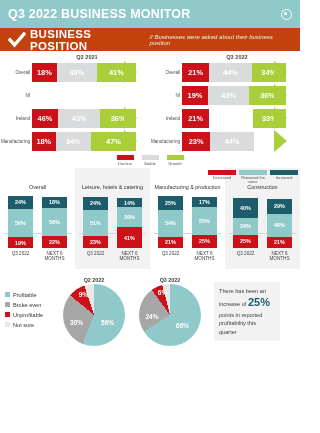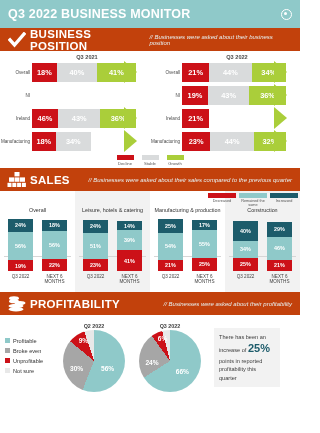--- a/index.html
+++ b/index.html
@@ -120,20 +120,21 @@
             <div class="seg g" style="left:58%;width:30%">36%</div>
             <div class="arrowhead" style="right:11%"></div>
           </div>
         </div>
 
         <div class="arrowrow">
           <div class="rlabel">Manufacturing</div>
           <div class="arrowwrap">
             <div class="seg d" style="left:0;width:20%">18%</div>
             <div class="seg s" style="left:20%;width:30%">34%</div>
+            <div class="seg g" style="left:50%;width:38%">47%</div>
             <div class="arrowhead" style="right:11%"></div>
           </div>
         </div>
       </div>
 
       <div class="bpcol">
         <div class="colhdr">Q3 2022</div>
 
         <div class="arrowrow">
           <div class="rlabel">Overall</div>
@@ -152,30 +153,30 @@
             <div class="seg s" style="left:22%;width:35%">43%</div>
             <div class="seg g" style="left:57%;width:31%">36%</div>
             <div class="arrowhead" style="right:11%"></div>
           </div>
         </div>
 
         <div class="arrowrow">
           <div class="rlabel">Ireland</div>
           <div class="arrowwrap">
             <div class="seg d" style="left:0;width:23%">21%</div>
+            <div class="seg g" style="left:60%;width:28%">33%</div>
             <div class="arrowhead" style="right:11%"></div>
           </div>
         </div>
 
         <div class="arrowrow">
           <div class="rlabel">Manufacturing</div>
           <div class="arrowwrap">
             <div class="seg d" style="left:0;width:24%">23%</div>
             <div class="seg s" style="left:24%;width:37%">44%</div>
-            <div class="seg g" style="left:61%;width:27%">32%</div>
             <div class="arrowhead" style="right:11%"></div>
           </div>
         </div>
       </div>
     </div>
 
     <div class="bplegend">
       <div class="lgitem">
         <span class="lgsw" style="background:#cc1118"></span>
         <span class="lglb">Decline</span>
@@ -184,36 +185,20 @@
         <span class="lgsw" style="background:#d9dbdc"></span>
         <span class="lglb">Stable</span>
       </div>
       <div class="lgitem">
         <span class="lgsw" style="background:#aace3a"></span>
         <span class="lglb">Growth</span>
       </div>
     </div>
   </div>
 
-  <div class="sechead">
-    <span class="sicon">
-      <svg width="20" height="17" viewBox="0 0 20 17">
-        <rect x="7.5" y="1" width="5" height="4.4" fill="#fff"></rect>
-        <rect x="2" y="6.4" width="5" height="4.4" fill="#fff"></rect>
-        <rect x="7.5" y="6.4" width="5" height="4.4" fill="#fff"></rect>
-        <rect x="13" y="6.4" width="5" height="4.4" fill="#fff"></rect>
-        <rect x="0.5" y="11.8" width="4" height="4.2" fill="#fff"></rect>
-        <rect x="5.3" y="11.8" width="4" height="4.2" fill="#fff"></rect>
-        <rect x="10.1" y="11.8" width="4" height="4.2" fill="#fff"></rect>
-        <rect x="14.9" y="11.8" width="4" height="4.2" fill="#fff"></rect>
-      </svg>
-    </span>
-    <span class="stitle">SALES</span>
-    <span class="ssub">// Businesses were asked about their sales compared to the previous quarter</span>
-  </div>
 
   <div class="sales">
     <div class="salesgrid">
 
       <div class="scol">
         <div class="sctitle">Overall</div>
         <div class="bars">
             <div class="axisline"></div>
           <div class="bar">
             <div class="bseg inc" style="height:13.5px">24%</div>
@@ -304,33 +289,20 @@
           </div>
         </div>
         <div class="blabels">
           <div class="blab">Q3 2022</div>
           <div class="blab">NEXT 6 MONTHS</div>
         </div>
       </div>
     </div>
   </div>
 
-  <div class="sechead">
-    <span class="sicon">
-      <svg width="20" height="17" viewBox="0 0 20 17">
-        <ellipse cx="7" cy="3.2" rx="5" ry="2" fill="#fff"></ellipse>
-        <ellipse cx="7" cy="6.2" rx="5" ry="2" fill="#fff"></ellipse>
-        <ellipse cx="13" cy="8" rx="5.5" ry="2.1" fill="#fff"></ellipse>
-        <ellipse cx="9" cy="11" rx="7.5" ry="2.2" fill="#fff"></ellipse>
-        <ellipse cx="9" cy="14.2" rx="7.5" ry="2.2" fill="#fff"></ellipse>
-      </svg>
-    </span>
-    <span class="stitle">PROFITABILITY</span>
-    <span class="ssub">// Businesses were asked about their profitability</span>
-  </div>
 
   <div class="prof">
     <div class="keys">
       <div class="keyrow">
         <span class="keysw" style="background:#8fc9c9"></span>
         <span class="keylb">Profitable</span>
       </div>
       <div class="keyrow">
         <span class="keysw" style="background:#a6a6a6"></span>
         <span class="keylb">Broke even</span>

